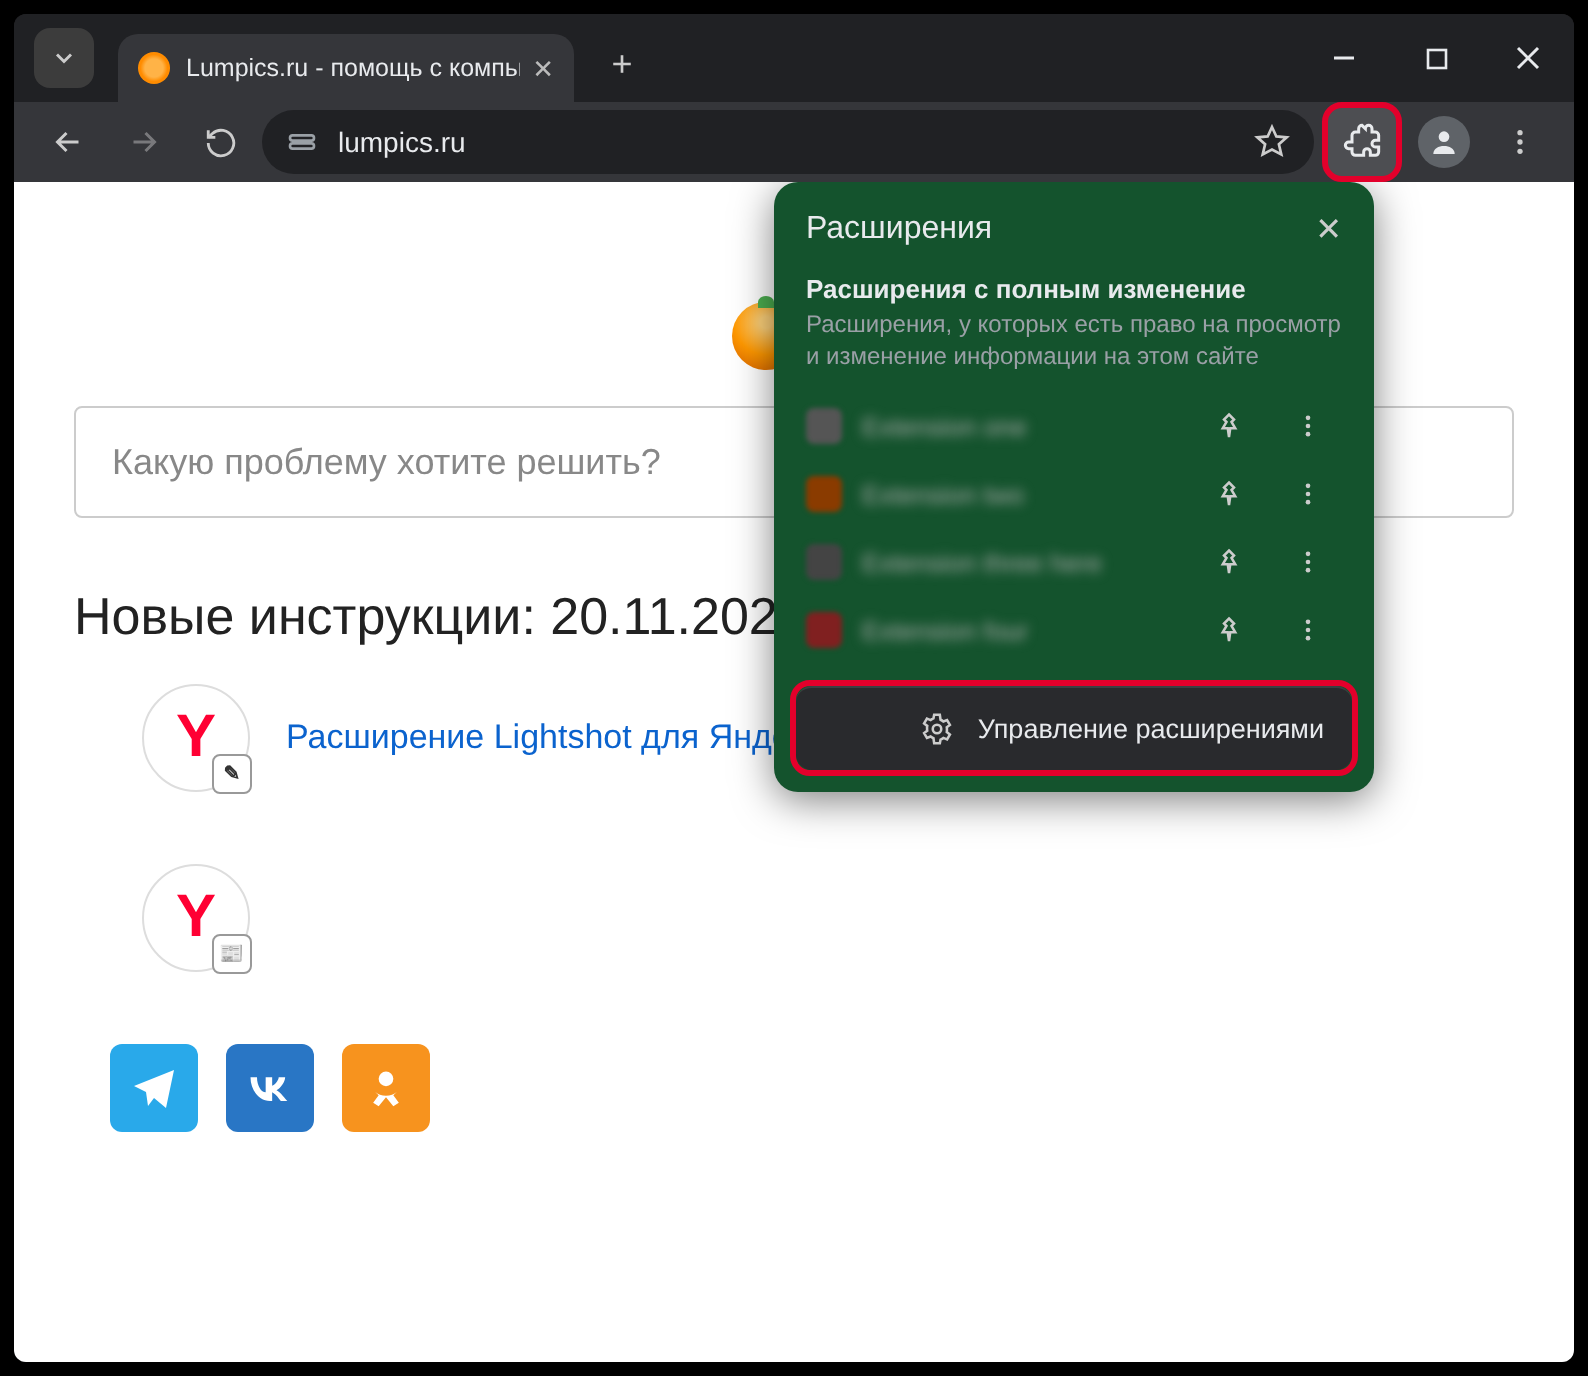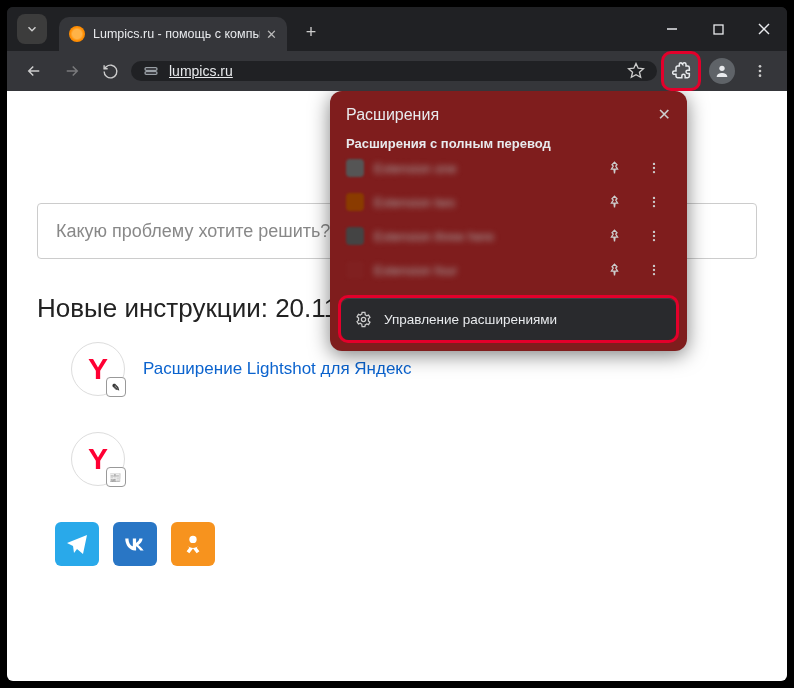--- a/index.html
+++ b/index.html
@@ -80,30 +80,29 @@
     gap: 4px;
   }
   .tb-icon {
     width: 34px; height: 34px;
     display: flex; align-items: center; justify-content: center;
     color: #c7c7c7;
     border-radius: 50%;
   }
   .omnibox {
     flex: 1;
-    height: 20px;
+    height: 32px;
     background: #202124;
     border-radius: 16px;
     display: flex;
     align-items: center;
     padding: 0 12px;
     color: #e8eaed;
     font-size: 14px;
     gap: 10px;
-    text-decoration: underline;
   }
   .omnibox .spacer { flex: 1; }
   .ext-btn-wrap {
     width: 40px; height: 40px;
     border: 3px solid #e3002b;
     border-radius: 10px;
     display: flex; align-items: center; justify-content: center;
     background: #4d4e52;
   }
   .avatar {
@@ -182,22 +181,22 @@
     font-size:10px; display:flex; align-items:center; justify-content:center; color:#333;
   }
   .article-link { color: #0b63ce; font-size: 17px; text-decoration: none; }
   .socials { display:flex; gap:14px; margin: 30px 0 0 28px; }
   .soc { width:44px; height:44px; border-radius:6px; display:flex; align-items:center; justify-content:center; color:#fff; font-size:22px; font-weight:bold; }
   .tg{background:#29a9ea;} .vk{background:#2976c5;} .ok{background:#f7931e;}
   
   .ext-popup {
     position: absolute;
     top: 0px; right: 100px;
-    width: 357px;
-    background: #7f1d1d;
+    width: 300px;
+    background: #14532d;
     border-radius: 12px;
     color: #e8eaed;
     box-shadow: 0 4px 20px rgba(0,0,0,0.5);
     overflow: hidden;
     z-index: 10;
   }
   .ext-header {
     display:flex; justify-content:space-between; align-items:center;
     padding: 14px 16px 6px 16px;
     font-size: 16px;
@@ -218,20 +217,21 @@
     border-radius: 10px;
   }
   .ext-manage {
     display:flex; align-items:center;
     padding: 12px 14px;
     gap: 12px;
     font-size: 13.5px;
     border-top: 1px solid #3c4043;
     background: #292a2d;
     border-radius: 8px;
+    justify-content: flex-end;
   }
   svg { display:block; }
 </style>
 </head>
 <body>
 
 <div class="outer-frame">
 
   <div class="titlebar">
     <div class="tab-search">
@@ -356,21 +356,22 @@
             <path d="M6 14c3 3 9 3 12 0l-2 2 3 4-3 2-4-5-4 5-3-2 3-4z"></path>
           </svg>
       </div>
     </div>
 
     <div class="ext-popup">
       <div class="ext-header">
         <span>Расширения</span>
         <span style="color:#ccc;font-size:16px;cursor:pointer;">✕</span>
       </div>
-      <div class="ext-sub1">Расширения с полным перевод</div>
+      <div class="ext-sub1">Расширения с полным изменение</div>
+      <div class="ext-sub2">Расширения, у которых есть право на просмотр и изменение информации на этом сайте</div>
 
       <div class="ext-item">
         <div class="ext-ico" style="background:#555"></div>
         <div class="ext-name">Extension one</div>
         <div class="pin-ico">
             <svg width="15" height="15" viewBox="0 0 24 24" fill="none" stroke="#ccc" stroke-width="2">
               <path d="M12 2l4 4-2 2 3 5-4 0-1 7-1-7-4 0 3-5-2-2z"></path>
             </svg>
           </div>
         <div class="more-ico">

